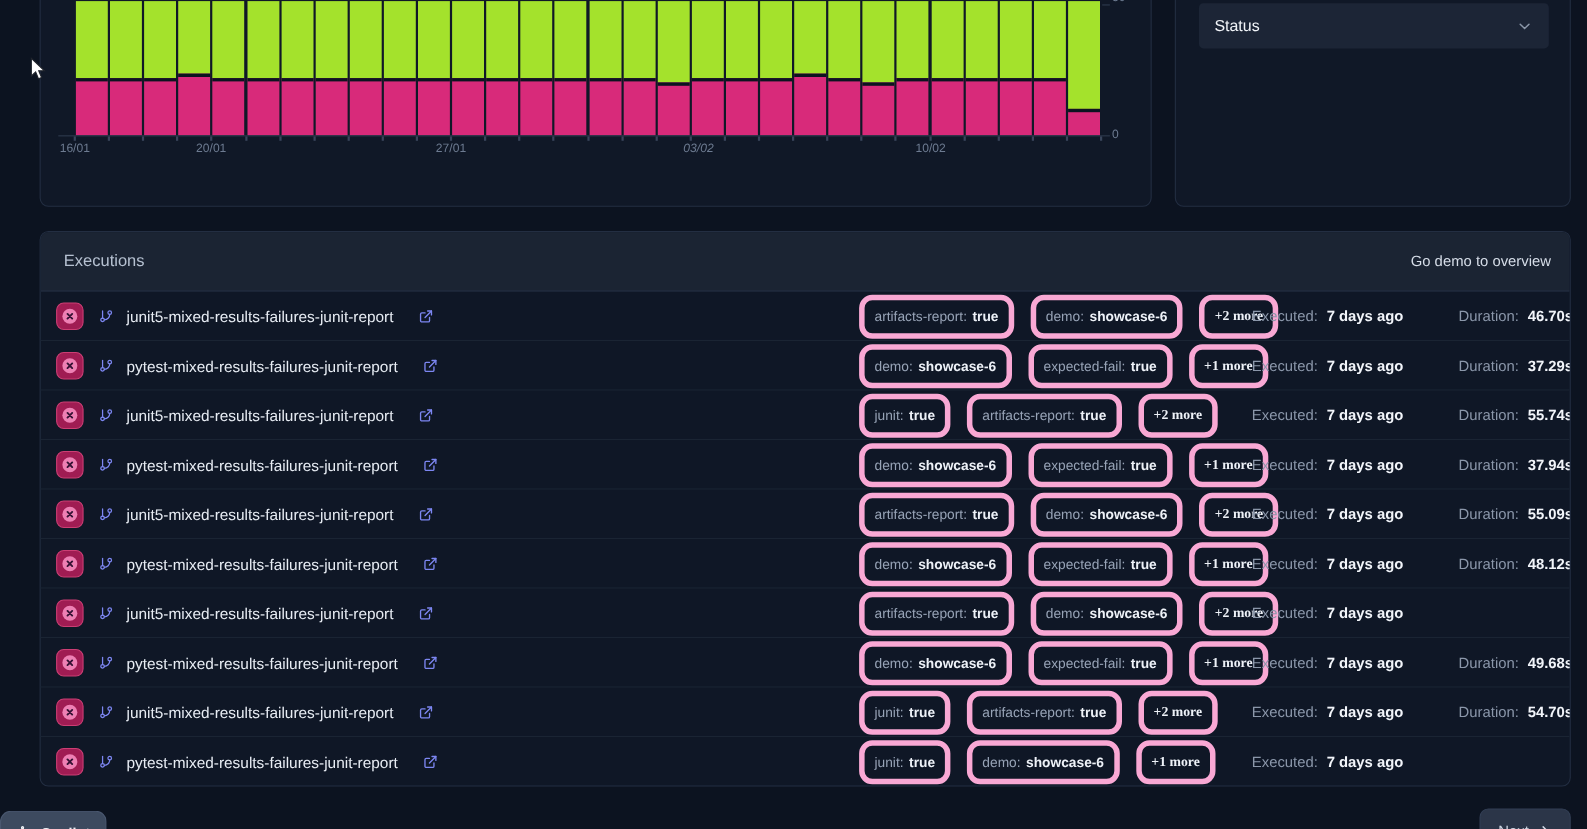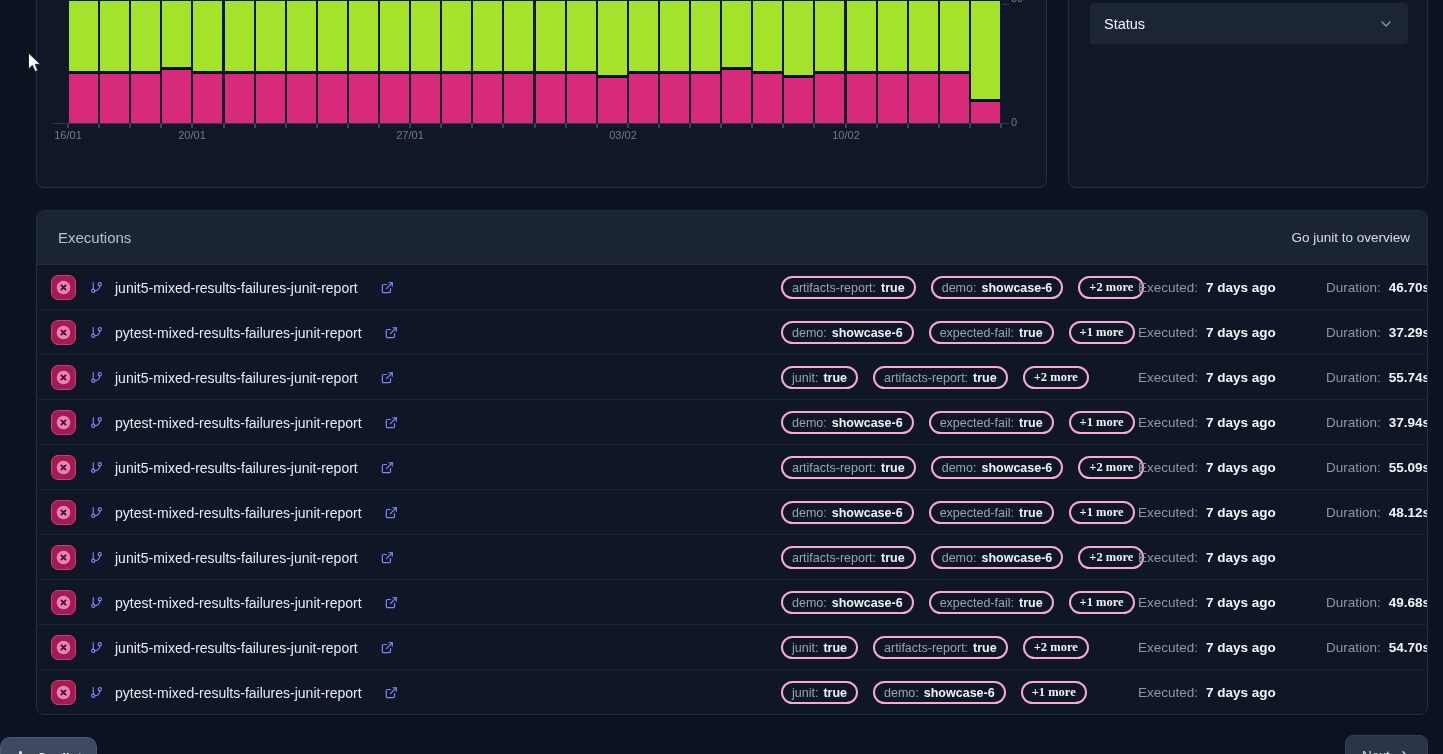--- a/index.html
+++ b/index.html
@@ -44,21 +44,21 @@
 
   .row { position: relative; height: 45px; border-bottom: 1px solid #1a2433; }
   .row:last-child { border-bottom: none; }
   .row-left { position: absolute; left: 4px; top: 0; height: 45px; display: flex; align-items: center; padding-left: 10px; text-align: right; }
   .status-ic { width: 25px; height: 25px; border-radius: 7px; background: #a01c53; border: 1px solid #cc3e74; display: flex; align-items: center; justify-content: center; }
   .branch-ic { margin-left: 14px; display: flex; }
   .exec-name { margin-left: 12px; font-size: 14px; color: #e7ecf3; }
   .ext-ic { margin-left: 22px; display: flex; cursor: pointer; }
 
   .badges { position: absolute; left: 744px; top: 0; height: 45px; display: flex; align-items: center; gap: 15px; }
-  .badge { height: 23px; display: inline-flex; align-items: center; padding: 0 9px; border: 2px solid #f9a8d4; border-radius: 12px; font-size: 12.5px; white-space: nowrap; }
+  .badge { height: 40px; display: inline-flex; align-items: center; padding: 0 9px; border: 5px solid #f9a8d4; border-radius: 12px; font-size: 12.5px; white-space: nowrap; }
   .badge .k { color: #97a3b6; margin-right: 5px; }
   .badge .v { color: #eef2f8; font-weight: 700; }
   .badge.more { color: #eef2f8; font-weight: 600; font-family: Liberation Serif, serif; }
 
   .executed { position: absolute; left: 1101px; top: 0; line-height: 45px; font-size: 13.5px; white-space: nowrap; }
   .duration { position: absolute; left: 1289px; top: 0; line-height: 45px; font-size: 13.5px; white-space: nowrap; }
   .meta-l { color: #8b97aa; }
   .meta-v { color: #f2f5fa; font-weight: 700; margin-left: 8px; }
 
   
@@ -236,40 +236,40 @@
         <i style="left: 809px;"></i>
         <i style="left: 840px;"></i>
         <i style="left: 871px;"></i>
         <i style="left: 902px;"></i>
         <i style="left: 933px;"></i>
       </div>
     <div class="xlabels" id="xlabels">
         <span style="left: 1px;">16/01</span>
         <span style="left: 125px;">20/01</span>
         <span style="left: 343px;">27/01</span>
-        <span style="left: 556px;">03/02</span>
+        <span style="left: 568px; font-style: italic;">03/02</span>
         <span style="left: 779px;">10/02</span>
       </div>
     <div class="ylab top">30</div>
     <div class="ylab bottom">0</div>
   </section>
 
   <section class="panel status-panel">
     <div class="select">
       <span class="lbl">Status</span>
       <svg width="16" height="16" viewBox="0 0 24 24" fill="none" stroke="#8a96a8" stroke-width="2" stroke-linecap="round" stroke-linejoin="round">
           <polyline points="6 9 12 15 18 9"></polyline>
         </svg>
     </div>
   </section>
 
   <section class="exec-panel panel">
     <div class="exec-header">
       <span class="exec-title">Executions</span>
-      <a class="back-link">Go junit to overview</a>
+      <a class="back-link">Go demo to overview</a>
     </div>
     <div id="rows">
   <div class="row">
     <div class="row-left">
       <span class="status-ic">
         <svg width="19" height="19" viewBox="0 0 24 24">
                 <circle cx="12" cy="12" r="8.6" fill="#ee80b4"></circle>
                 <path d="M9.3 9.3l5.4 5.4M14.7 9.3l-5.4 5.4" stroke="#351233" stroke-width="2.2" stroke-linecap="round"></path>
               </svg>
       </span>

